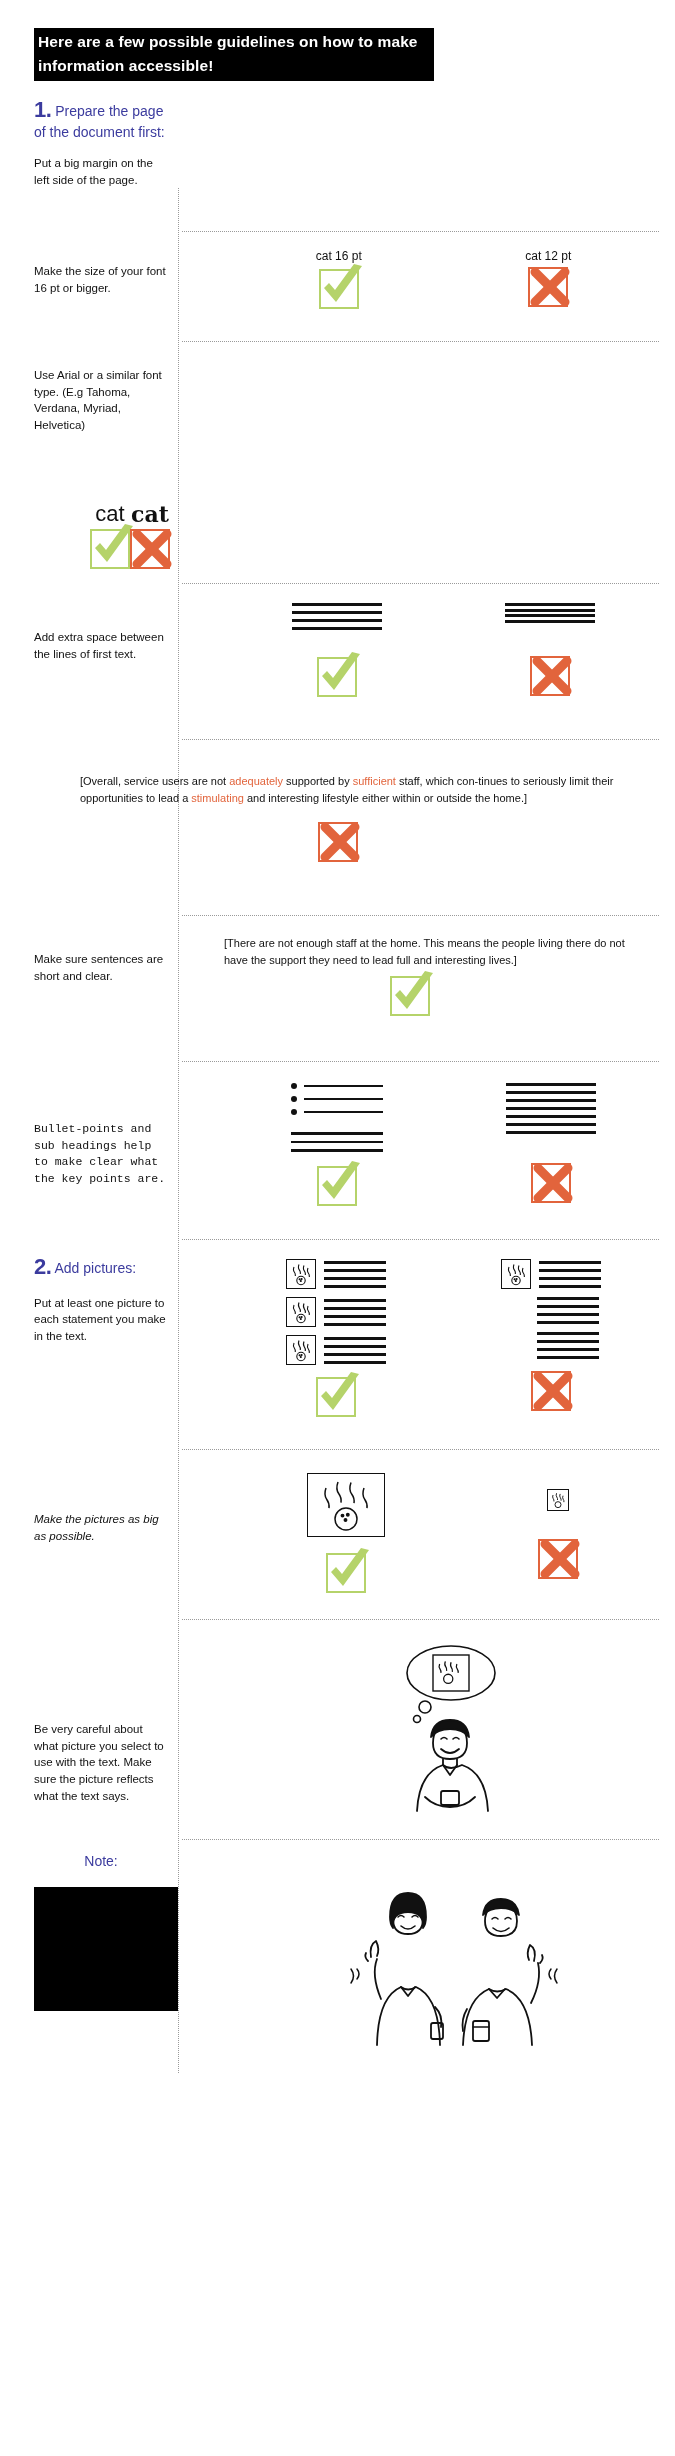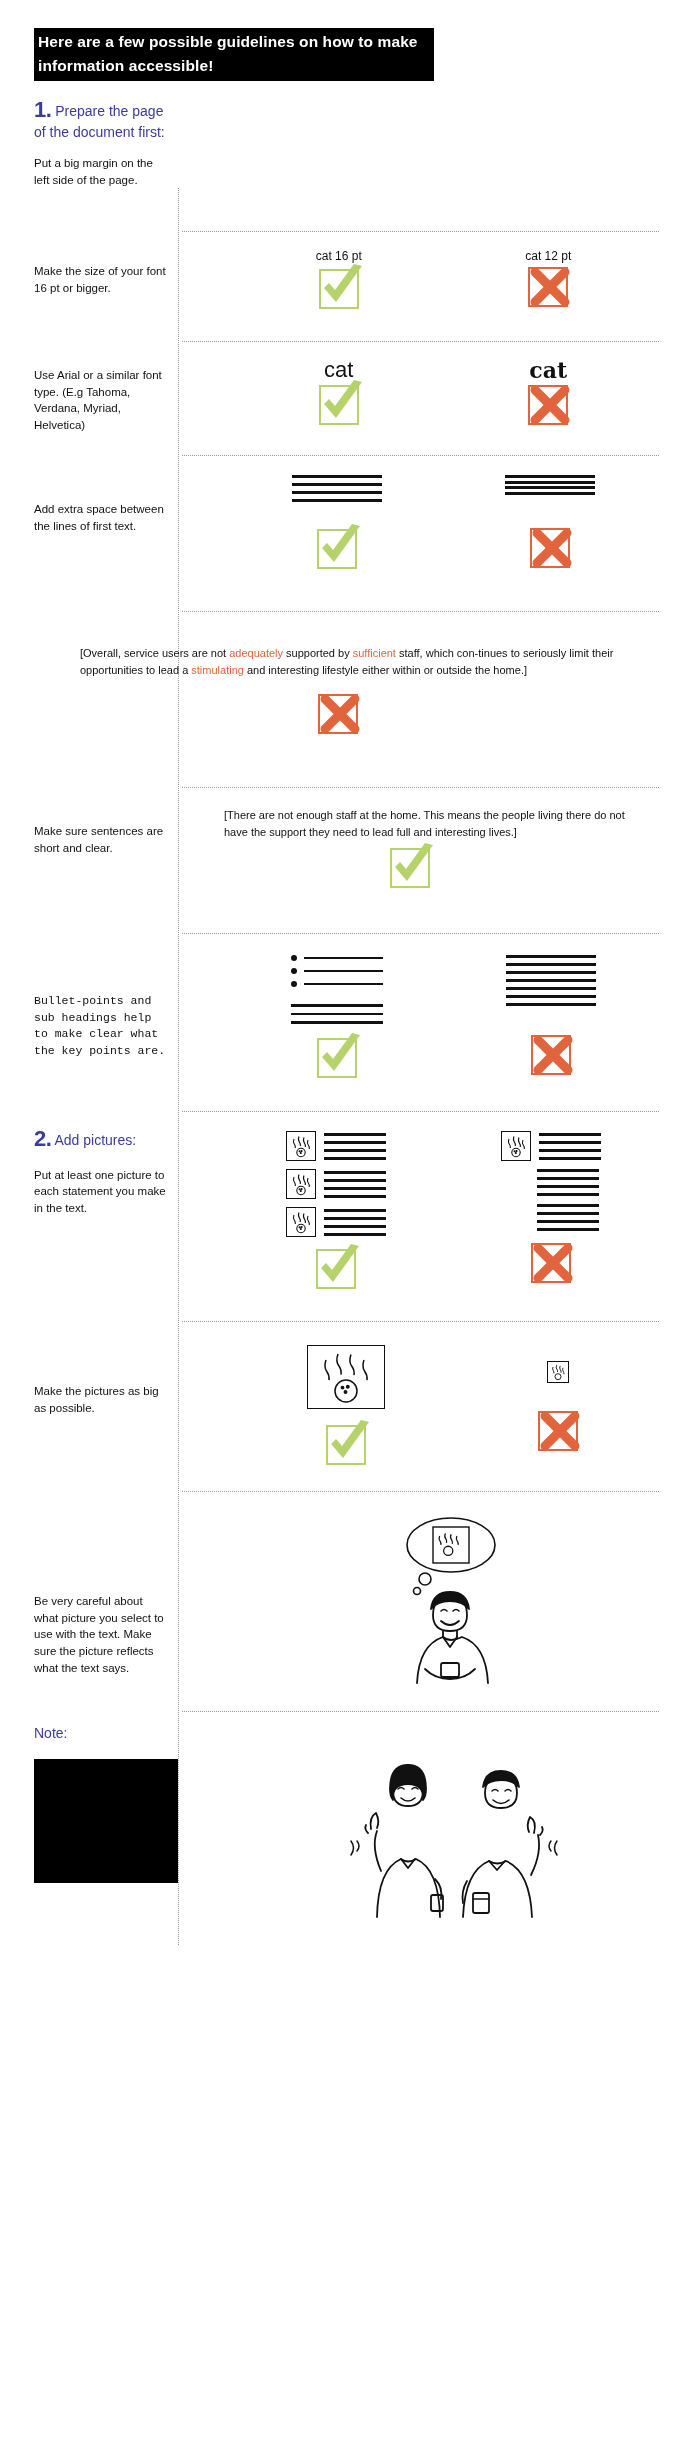--- a/index.html
+++ b/index.html
@@ -73,20 +73,21 @@
     letter-spacing: -.5px;
   }
   p.body {
     font-size: 11.5px;
     line-height: 1.45;
     color: #111111;
   }
   .note-label {
     color: #3b3b9e;
     font-size: 13px;
+    text-align: center;
   }
 
   
   .mark { width: 40px; height: 40px; position: relative; display: inline-block; }
   .mark.tick { border: 2px solid #b5d36a; }
   .mark.cross { border: 2px solid #e2643c; }
   .mark svg { position: absolute; left: -5px; top: -7px; }
 
   
   .docpage {
@@ -176,21 +177,21 @@
           </div>
         </div>
       </div>
     </div>
   </div>
 
   <div style="position:relative;height:22px;">
     <div class="hdiv" style="top:10px;"></div>
   </div>
 
-  <div class="row" style="min-height:92px;">
+  <div class="row" style="min-height:92px;flex-direction:column;">
     <div class="col-left" style="padding-top:14px;">
       <p class="body">Use Arial or a similar font type. (E.g Tahoma, Verdana, Myriad, Helvetica)</p>
     </div>
     <div class="col-right">
       <div class="flexrow" style="justify-content:space-around;padding:4px 22px 0 10px;">
         <div class="center">
           <div class="catbig" style="margin-bottom:2px;">cat</div>
           <div class="mark tick">
             <svg width="50" height="50" viewBox="0 0 50 50">
               <path d="M8 24 L20 38 L46 2 L38 0 L19 26 L13 19 Z" fill="#b5d36a"></path>
@@ -502,21 +503,21 @@
         </div>
       </div>
     </div>
   </div>
 
   <div style="position:relative;height:30px;">
     <div class="hdiv" style="top:16px;"></div>
   </div>
 
   <div class="row" style="min-height:140px;">
-    <div class="col-left" style="padding-top:48px;">
+    <div class="col-left" style="padding-top:48px;font-style:italic;">
       <p class="body">Make the pictures as big as possible.</p>
     </div>
     <div class="col-right">
       <div class="flexrow" style="justify-content:space-around;padding:10px 20px 0 6px;">
         <div class="center">
           <span class="picbox">
             <svg width="76" height="62" viewBox="0 0 76 62">
               <g fill="none" stroke="#111" stroke-width="1.5">
                 <path d="M18 14 q-2.5 7 .8 11.5 q2.8 3.8 2.2 8.6"></path>
                 <path d="M30 8 q-2.6 7.2 .8 11.8 q2.9 3.9 2.2 8.9"></path>

